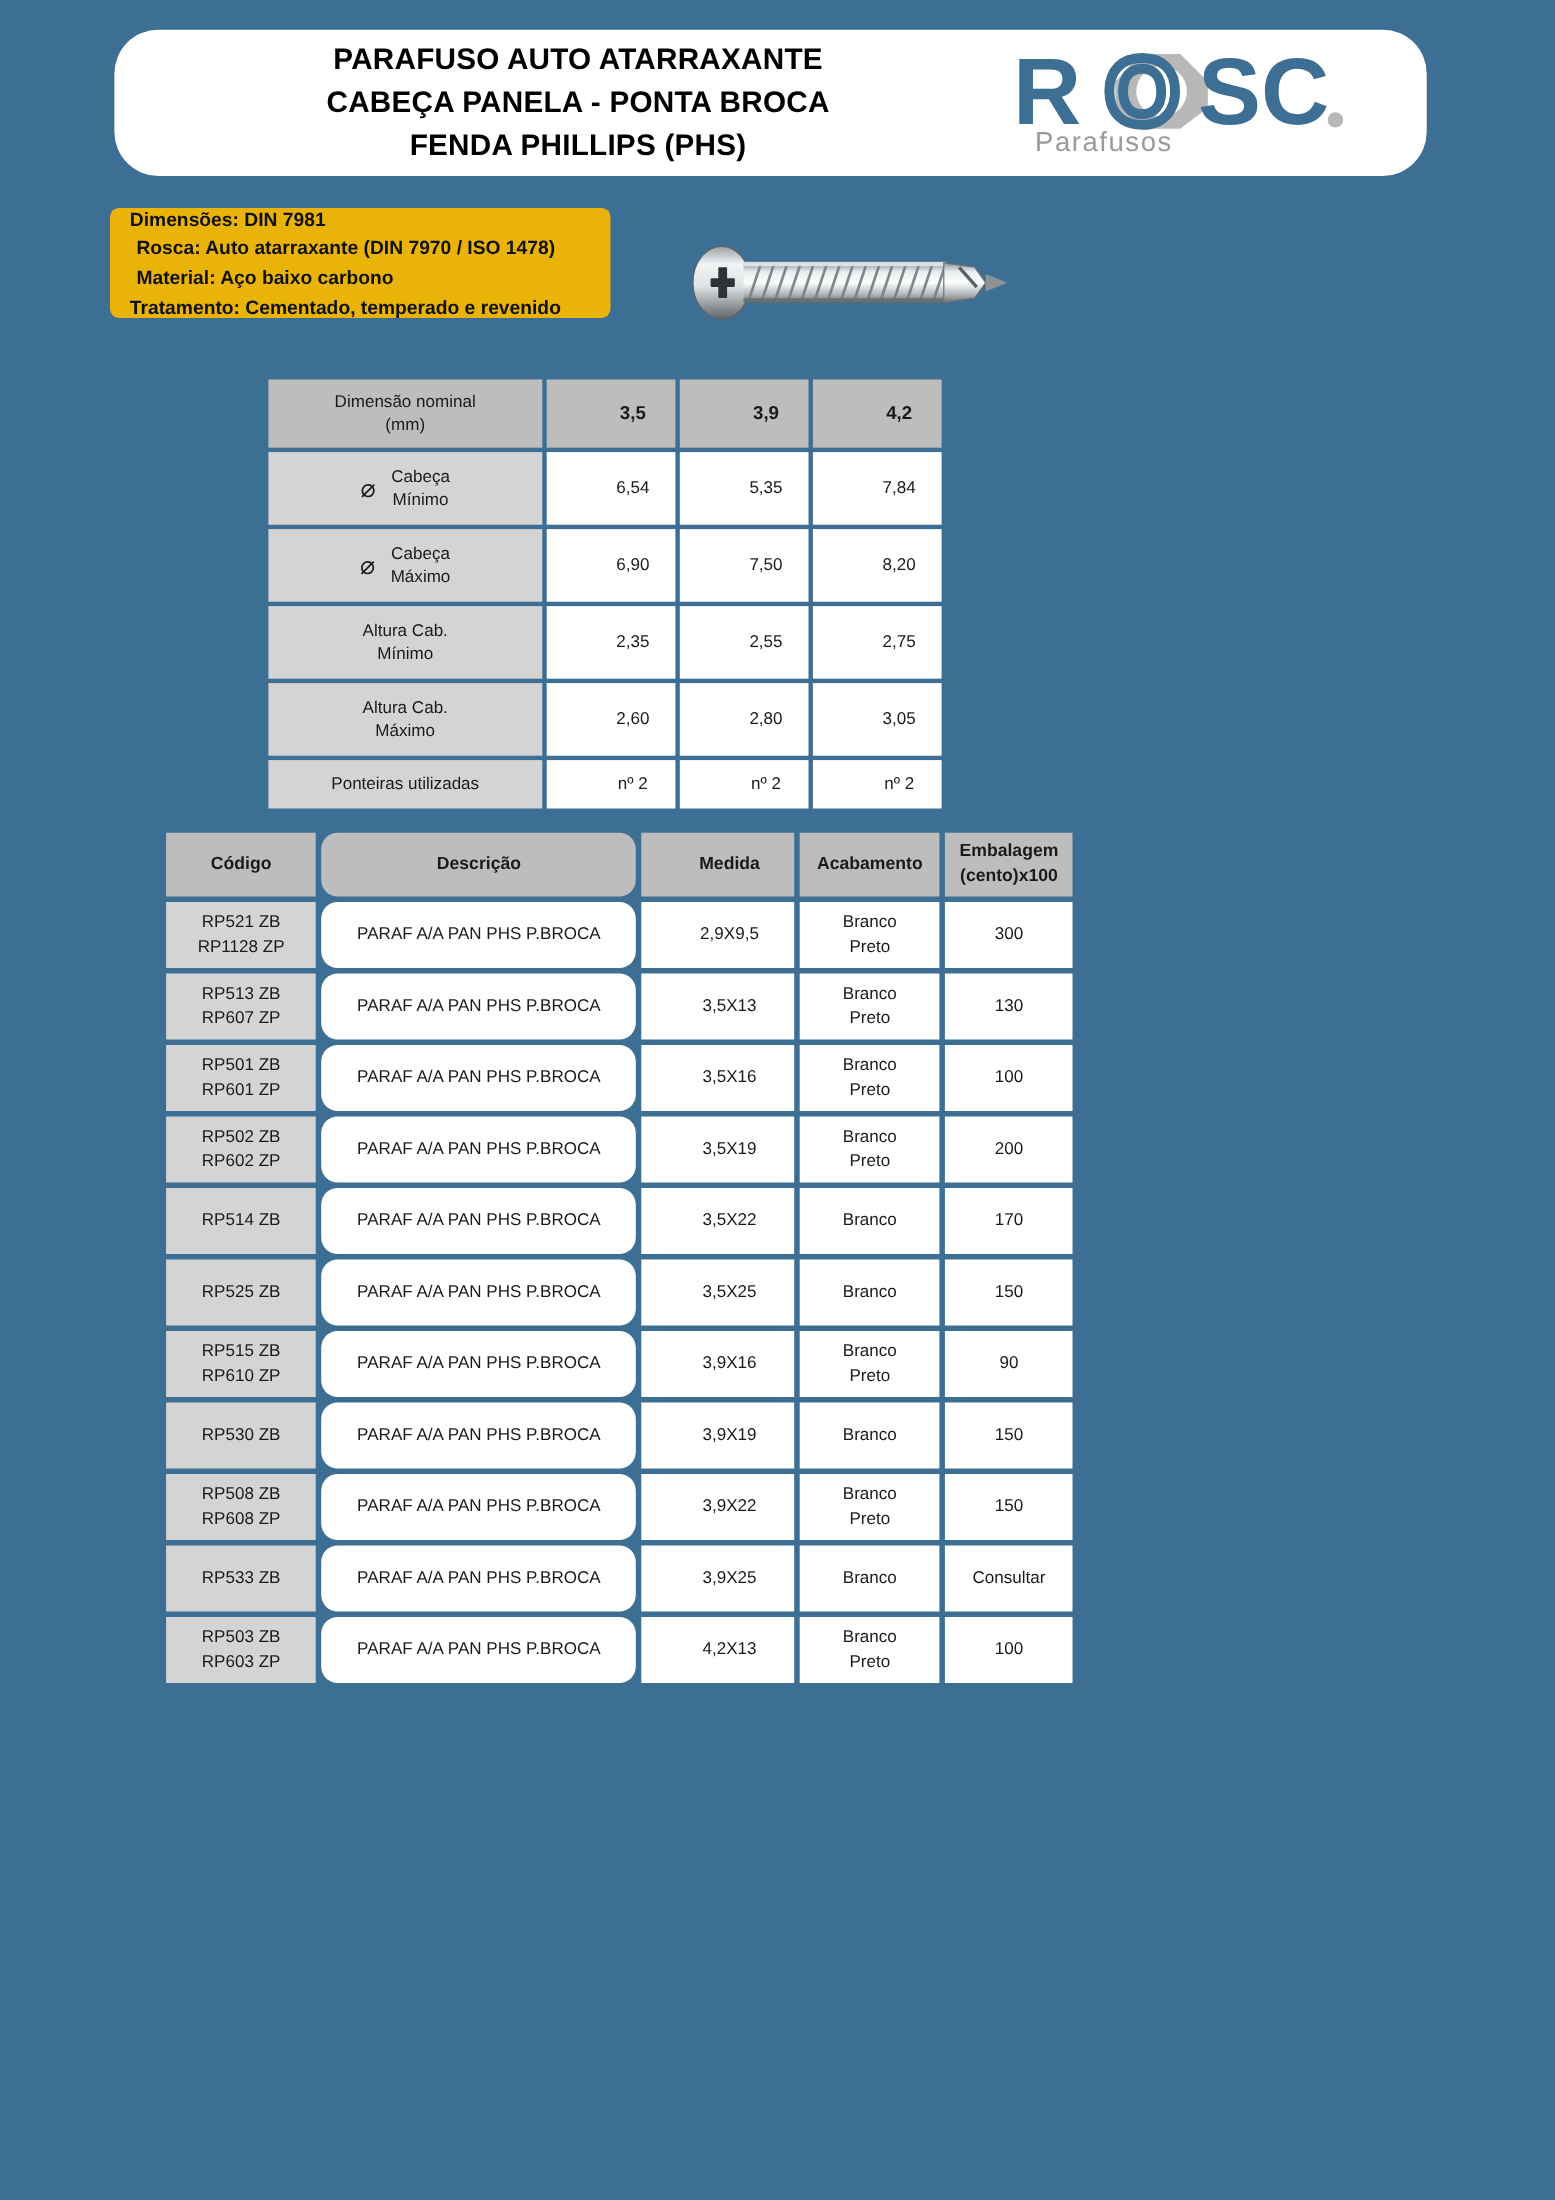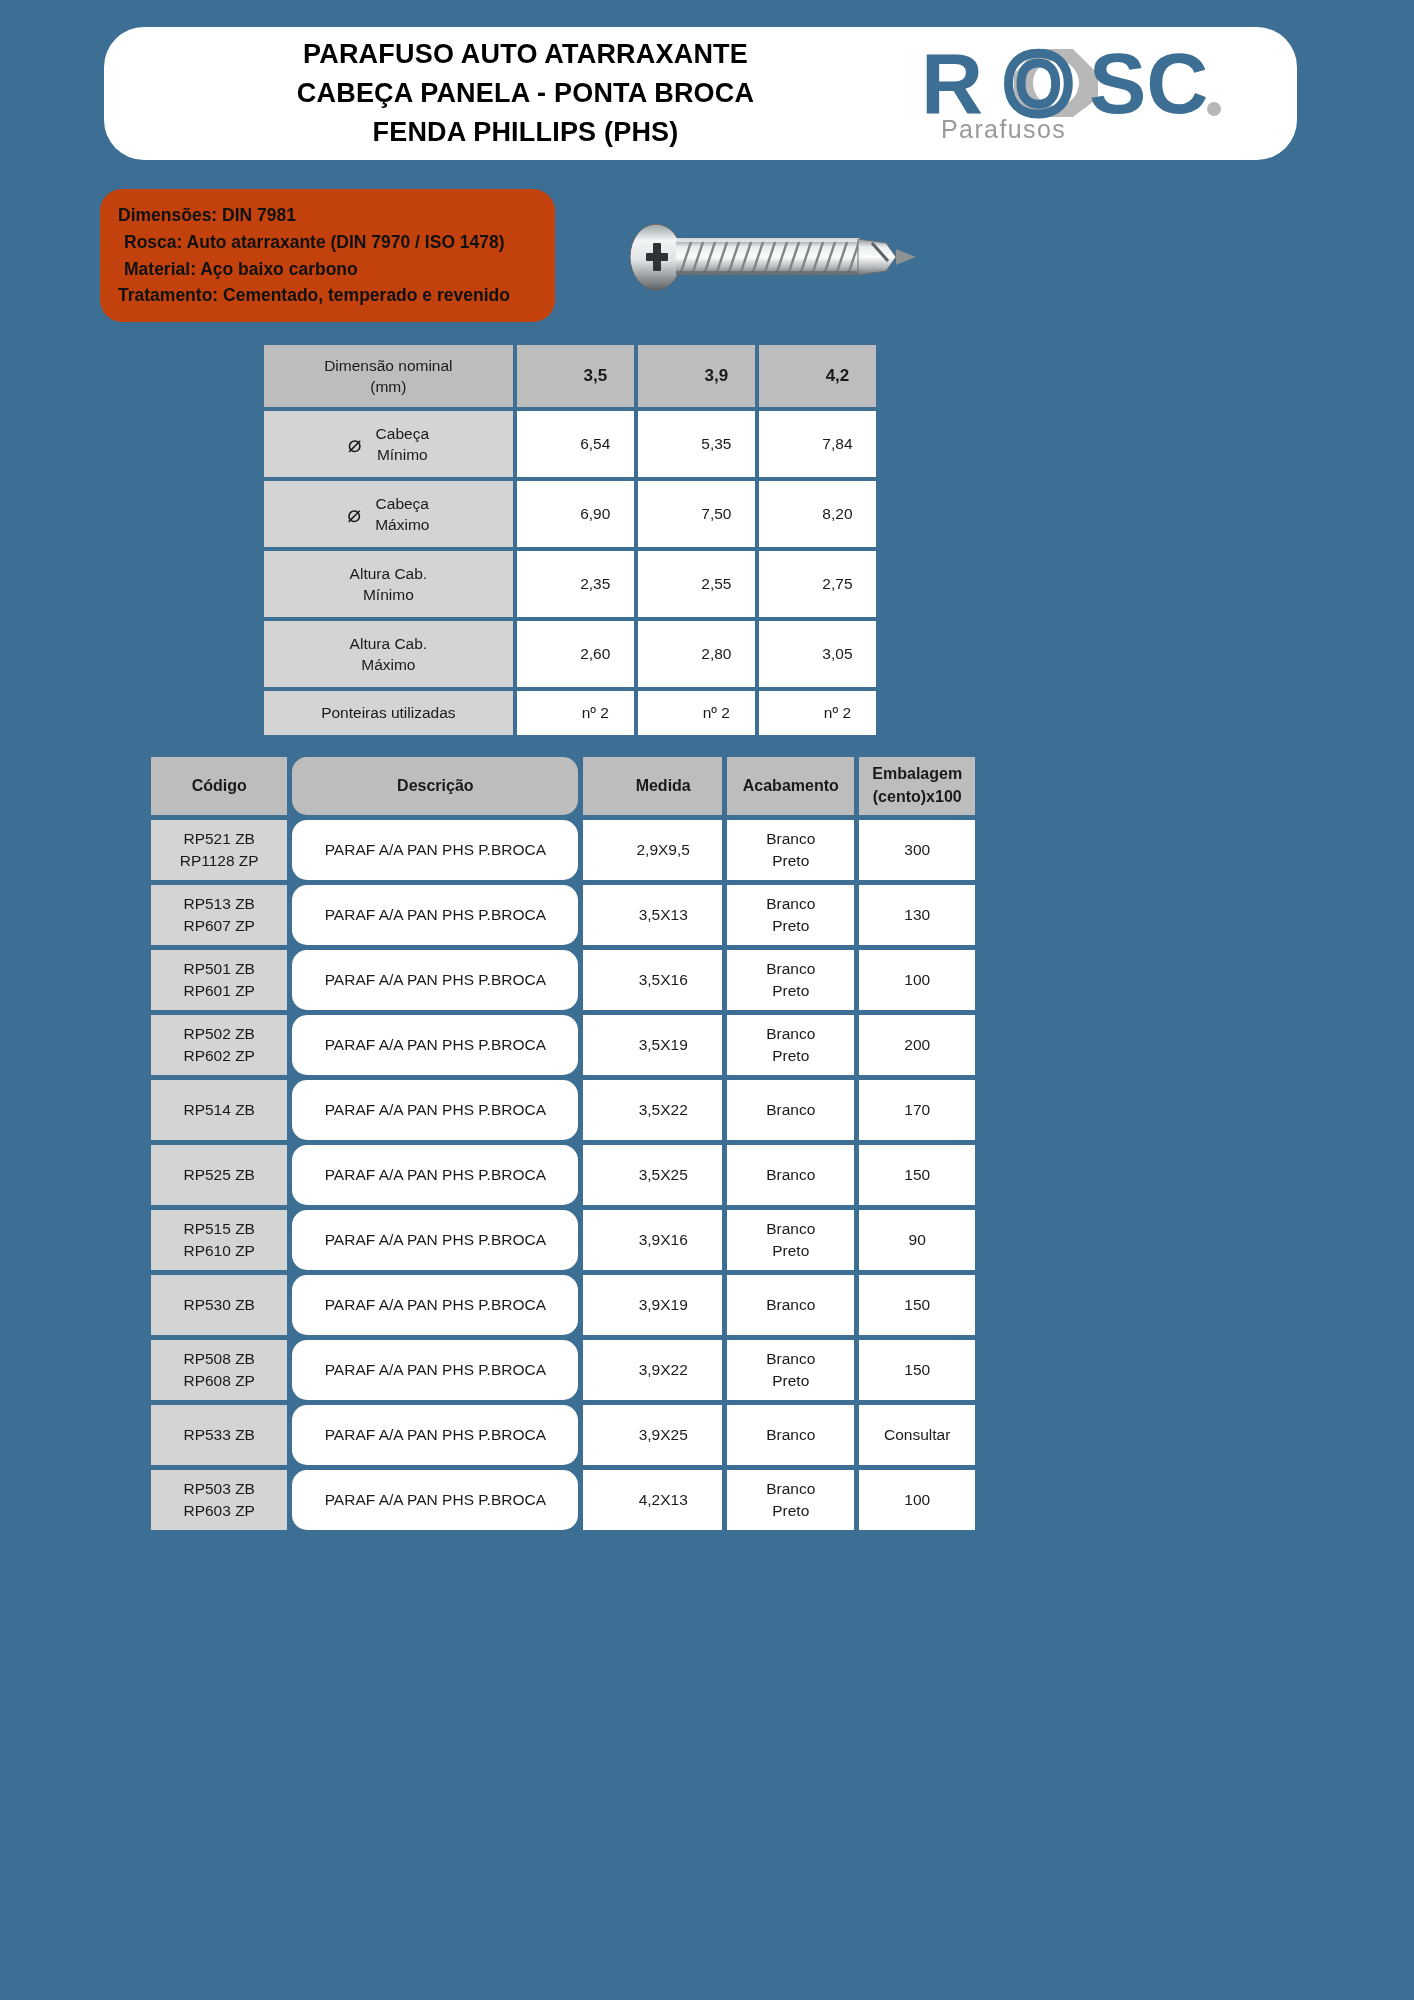--- a/index.html
+++ b/index.html
@@ -63,23 +63,23 @@
     align-self: flex-start;
     margin-left: 34px;
   }
 
   
   .info-card {
     position: absolute;
     left: 100px;
     top: 189px;
     width: 455px;
-    height: 133px;
-    background: #c2410c;
-    border-radius: 22px;
+    height: 100px;
+    background: #eab308;
+    border-radius: 8px;
     padding: 12px 16px 12px 18px;
     display: flex;
     flex-direction: column;
     justify-content: center;
   }
   .info-card div {
     font-size: 17.5px;
     font-weight: bold;
     color: #111111;
     line-height: 1.52;
@@ -92,21 +92,21 @@
     position: absolute;
     left: 620px;
     top: 205px;
     width: 310px;
     height: 105px;
   }
 
   
   .dim-table {
     position: absolute;
-    left: 260px;
+    left: 240px;
     top: 341px;
     width: 620px;
     border-collapse: separate;
     border-spacing: 4px;
   }
   .dim-table td {
     border: 0;
     text-align: center;
     vertical-align: middle;
     font-size: 15.5px;

